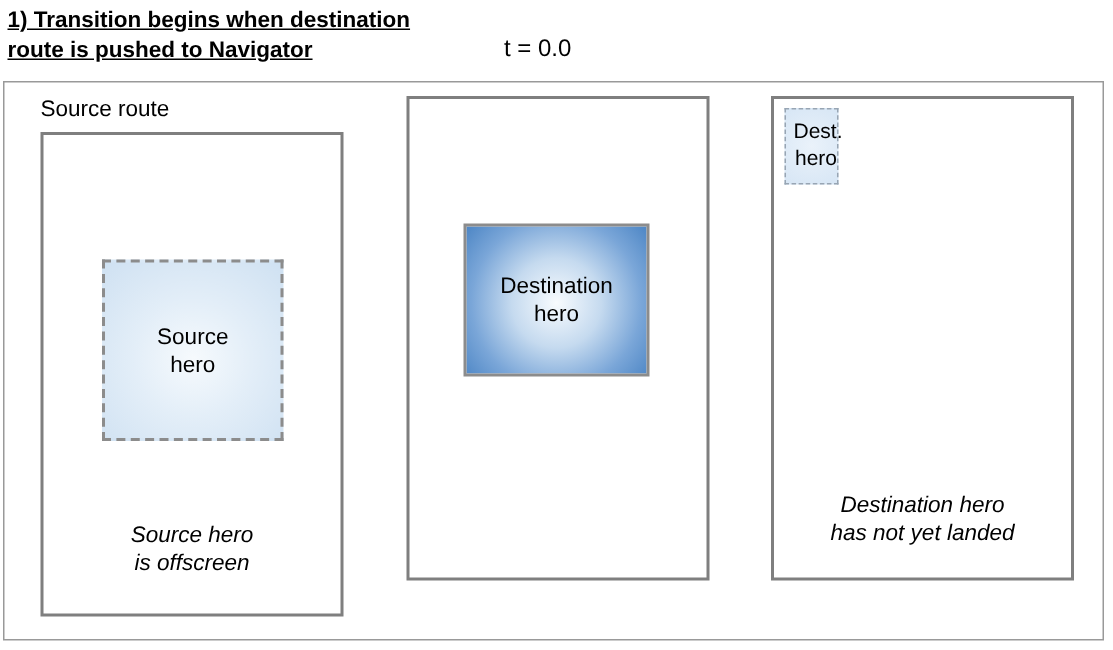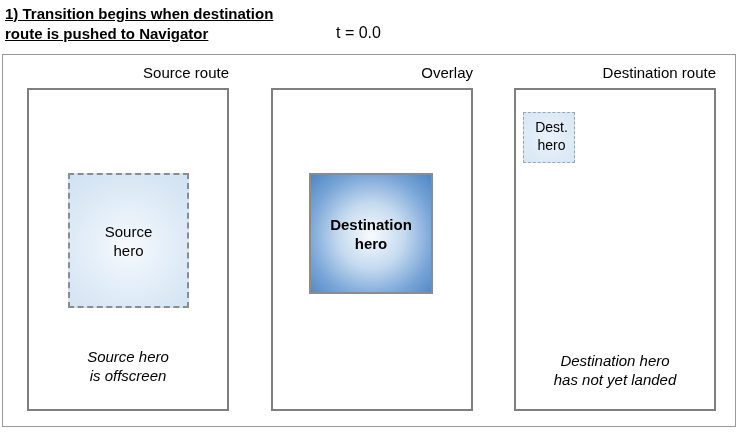--- a/index.html
+++ b/index.html
@@ -25,54 +25,53 @@
     position:absolute; left:2px; top:54px;
     width:734px; height:373px;
     border:1px solid #999999;
     box-sizing:border-box;
   }
   .panel { position:absolute; top:9px; width:202px; }
   .panel-1 { left:24px; }
   .panel-2 { left:268px; }
   .panel-3 { left:511px; }
   .panel-label {
-    height:24px; text-align:right;
+    height:24px; text-align:left;
     font-size:15px; line-height:18px;
   }
   .panel-box {
     width:202px; height:323px;
     border:2px solid #7f7f7f;
     box-sizing:border-box;
     position:relative;
     background:#ffffff;
   }
   .hero {
     position:absolute; box-sizing:border-box;
     display:flex; align-items:center; justify-content:center;
     text-align:center; font-size:15px; line-height:19px;
     white-space:pre-line;
   }
   .hero-source {
-    left:39px; top:83px; width:121px; height:135px;
+    left:39px; top:83px; width:121px; height:121px;
     border:2px dashed #8c8c8c;
     background:radial-gradient(circle at 50% 55%, #f6fafd 0%, #e3eef8 45%, #cfe1f2 100%);
   }
   .hero-overlay {
-    left:36px; top:83px; width:124px; height:121px;
+    left:36px; top:83px; width:124px; height:102px;
     border:2px solid #8c8c8c;
     background:radial-gradient(circle at 50% 52%, #f8fbfe 0%, #c5daef 38%, #7aa6d8 72%, #4d86c5 100%);
-    font-weight:bold;
   }
   .hero-dest {
-    left:7px; top:22px; width:52px; height:51px;
+    left:7px; top:6px; width:36px; height:51px;
     border:1px dashed #98a5b3;
     background:radial-gradient(circle at 50% 50%, #eaf2fa 0%, #d7e6f5 100%);
     display:block;
     font-size:14px; line-height:18px;
-    padding:5px 0 0 5px; text-align:center;
+    padding:5px 0 0 5px; text-align:right;
     white-space:pre-line;
   }
   .caption {
     position:absolute; left:0; right:0;
     text-align:center; font-style:italic;
     font-size:15px; line-height:19px;
     white-space:pre-line;
   }
   .caption-source { bottom:24px; }
   .caption-dest { bottom:20px; }
@@ -90,29 +89,27 @@
     <div class="panel-label">Source route</div>
     <div class="panel-box">
       <div class="hero hero-source">Source
 hero</div>
       <div class="caption caption-source">Source hero
 is offscreen</div>
     </div>
   </div>
 
   <div class="panel panel-2">
-    <div class="panel-label">Overlay</div>
     <div class="panel-box">
       <div class="hero hero-overlay">Destination
 hero</div>
     </div>
   </div>
 
   <div class="panel panel-3">
-    <div class="panel-label">Destination route</div>
     <div class="panel-box">
       <div class="hero hero-dest">Dest.
 hero</div>
       <div class="caption caption-dest">Destination hero
 has not yet landed</div>
     </div>
   </div>
 
 </div>
 

